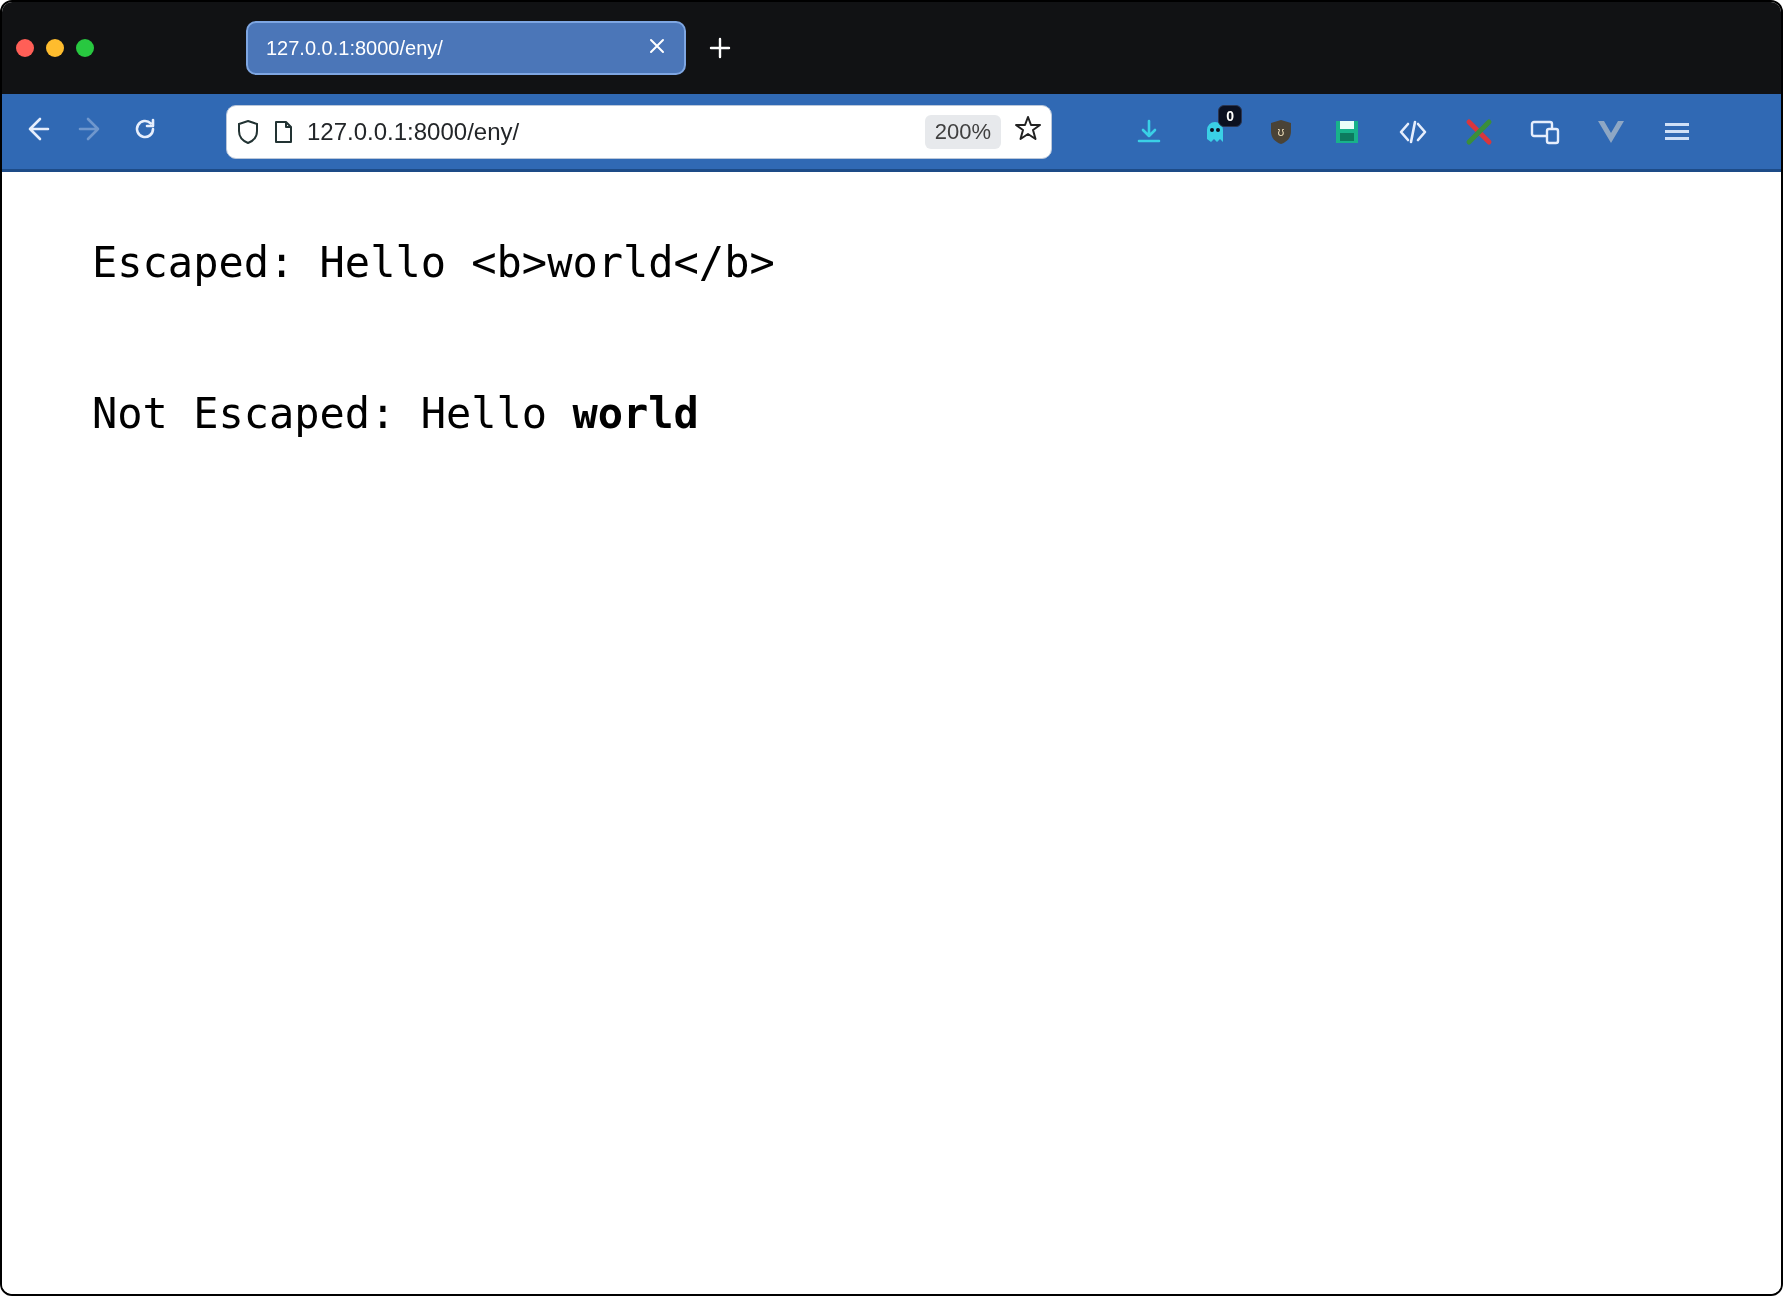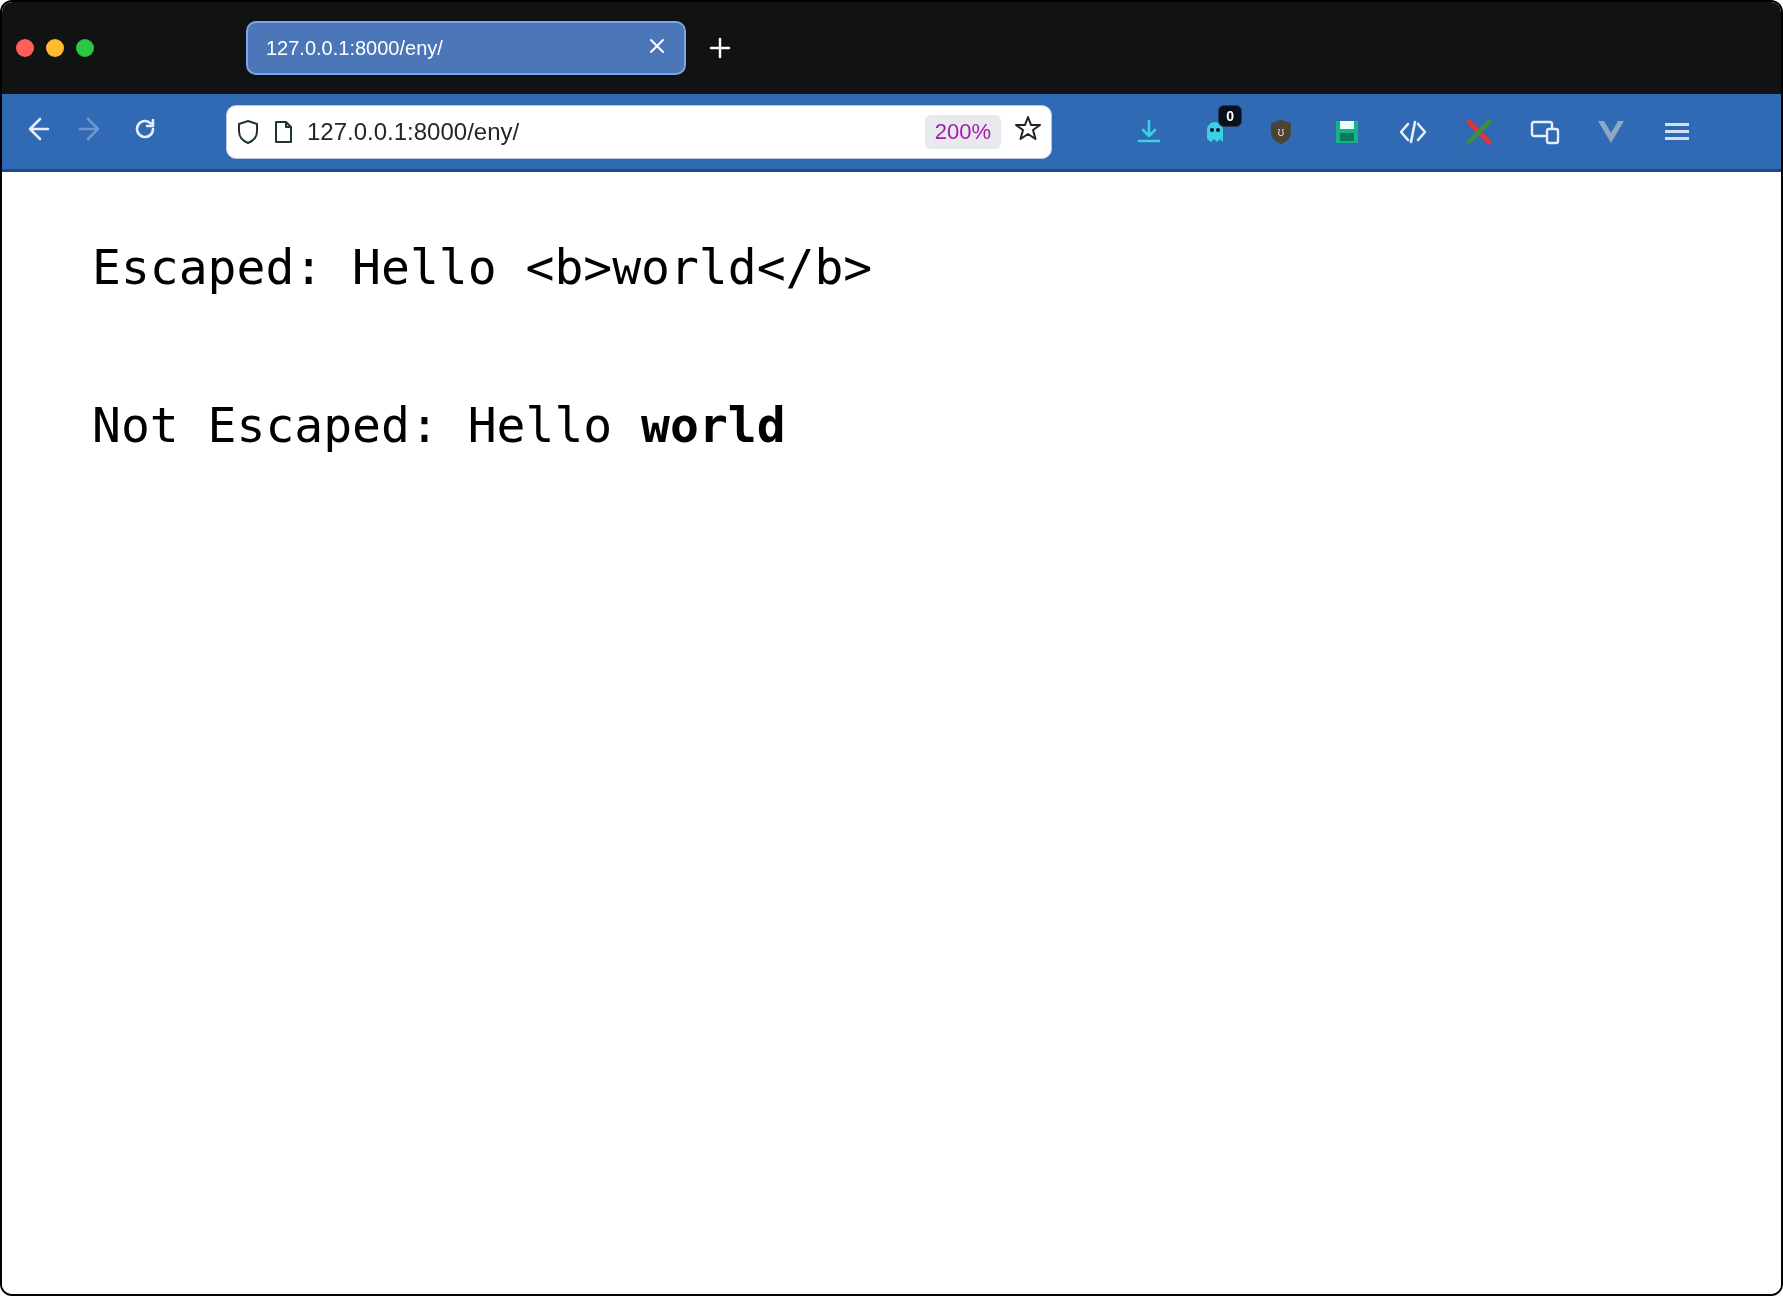--- a/index.html
+++ b/index.html
@@ -97,21 +97,21 @@
     .url-text {
       flex: 1;
       color: #232629;
       font-size: 24px;
     }
     .zoom-pill {
       background: #e7e9ec;
       border-radius: 6px;
       padding: 4px 10px;
       font-size: 22px;
-      color: #a21caf;
+      color: #404040;
     }
     .star { font-size: 26px; color: #222; }
     .ext-area {
       display: flex;
       align-items: center;
       gap: 36px;
       margin-left: 62px;
     }
     .ext-icon {
       width: 30px;
@@ -137,21 +137,21 @@
     .hamburger div { width: 24px; height: 3px; background: #cfe0f7; margin: 4px 0; }
     
     .viewport {
       background: #fff;
       width: 100%;
       height: calc(100% - 170px);
       padding: 64px 90px;
     }
     .page-content {
       font-family: ui-monospace, "SF Mono", Menlo, Consolas, monospace;
-      font-size: 48px;
+      font-size: 42px;
       line-height: 1.3;
     }
     .page-content p { margin-bottom: 96px; white-space: pre; }
     .bold { font-weight: 700; margin-top: 8px; }
   </style>
 </head>
 <body>
 
 <div class="titlebar">
   <div class="traffic-lights">

